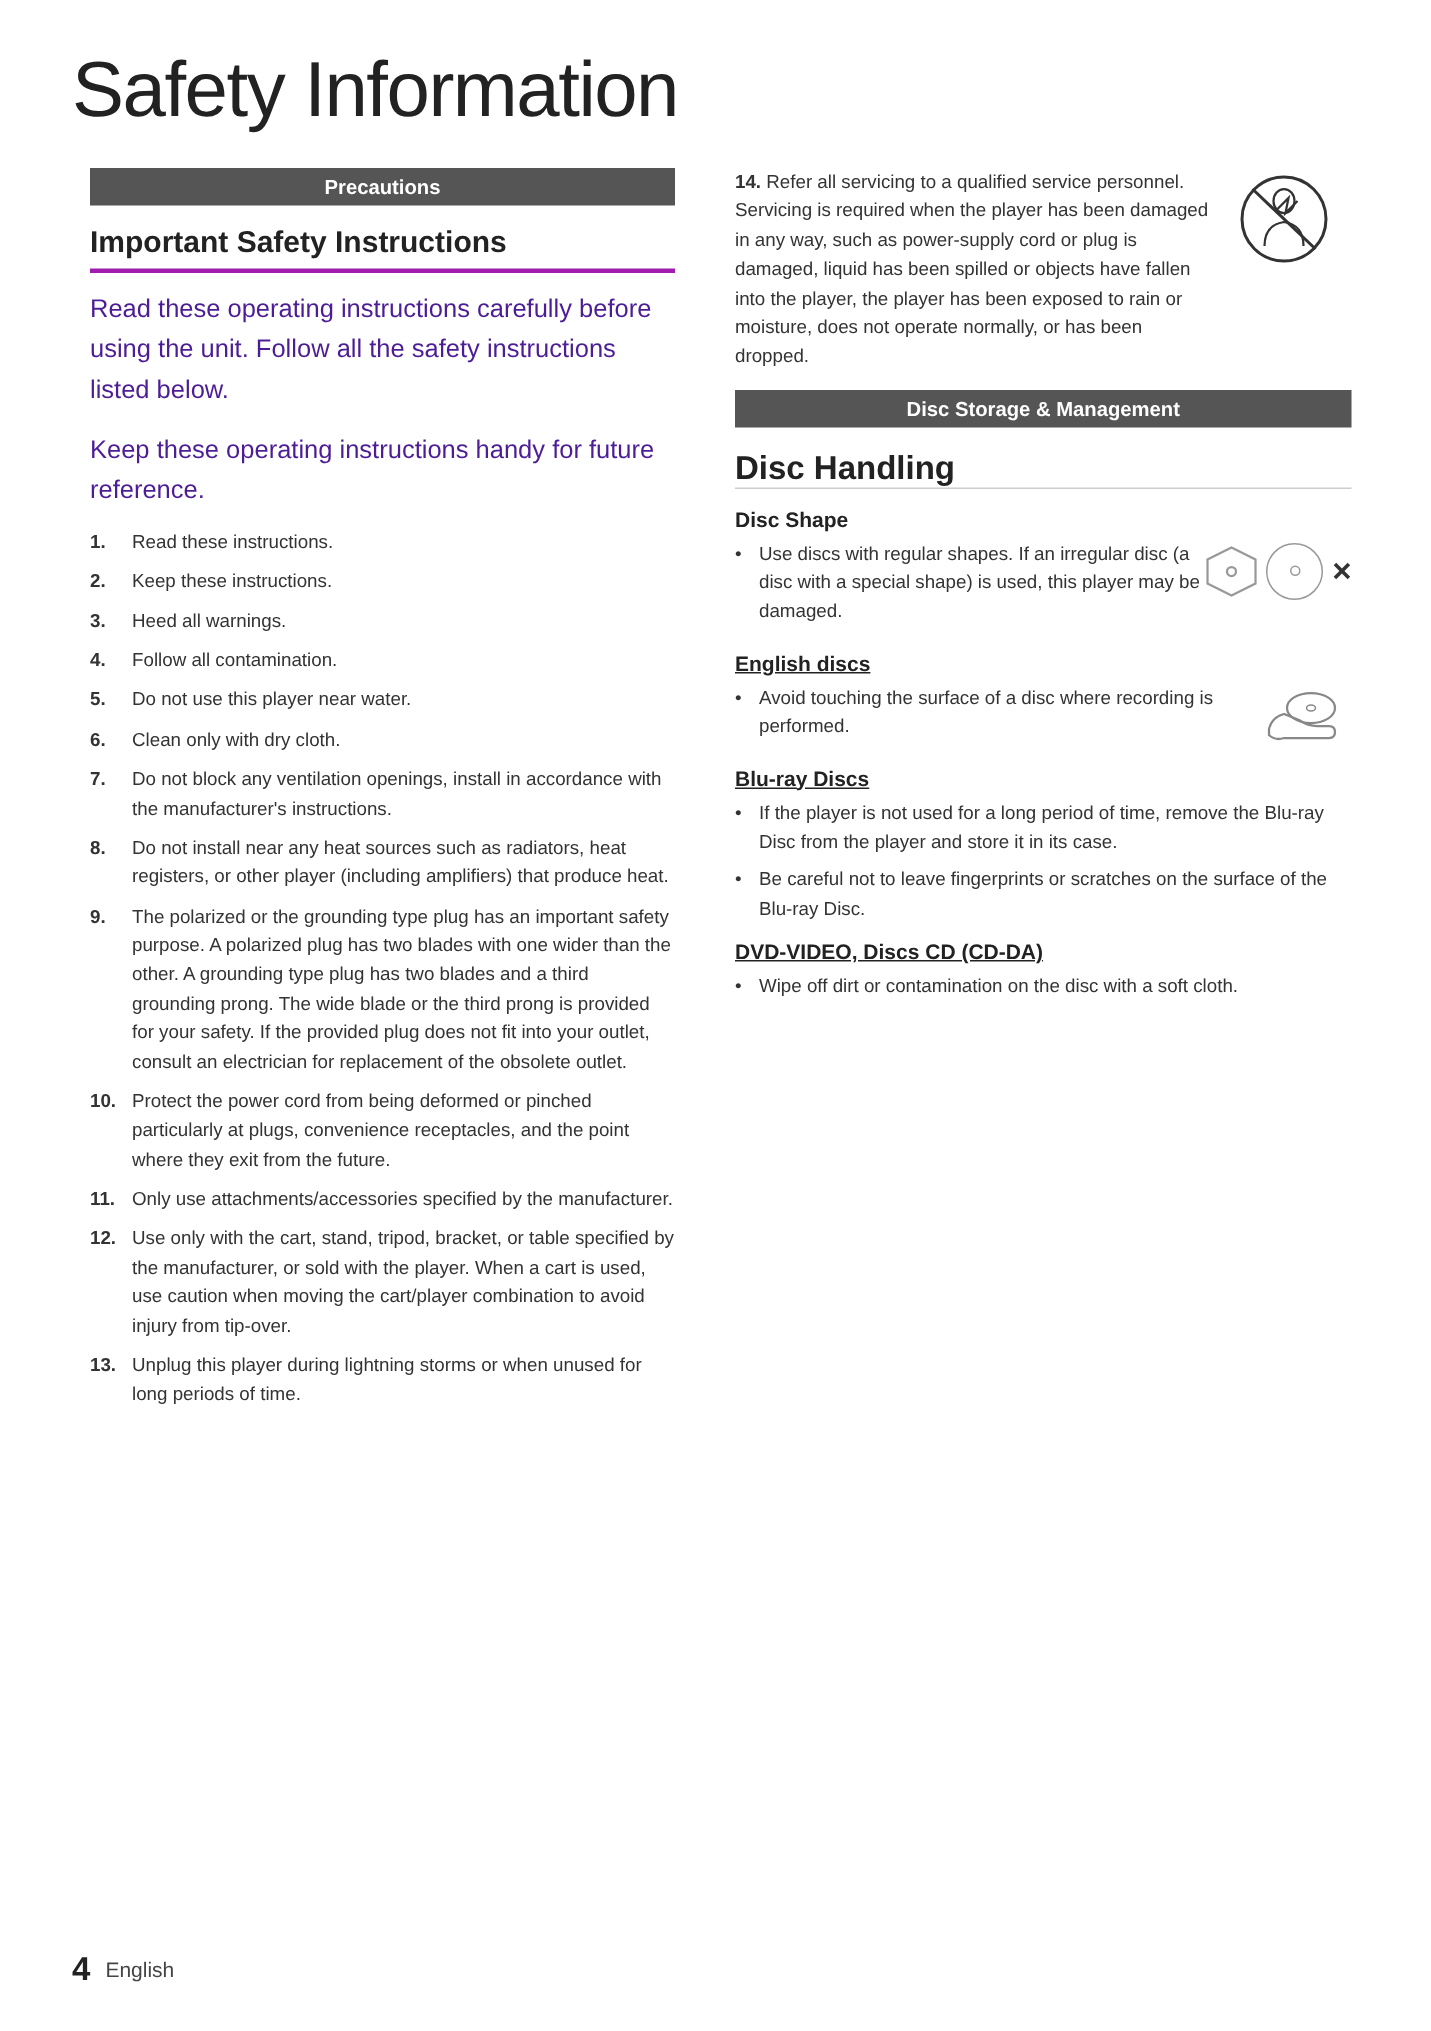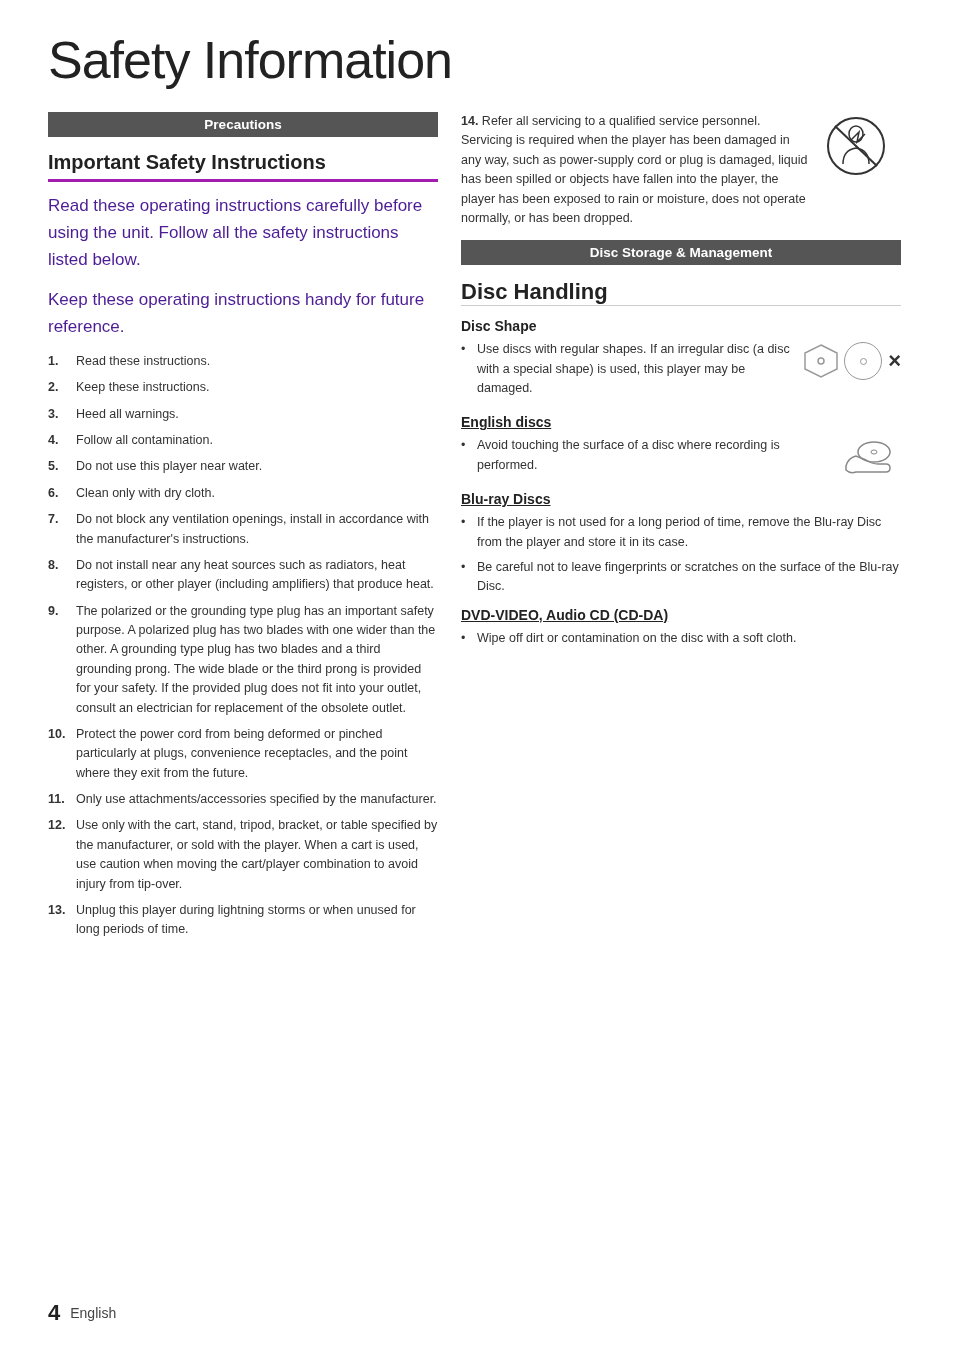--- a/index.html
+++ b/index.html
@@ -22,22 +22,23 @@
     .page-title {
       font-size: 52px;
       font-weight: 300;
       letter-spacing: -1px;
       margin-bottom: 22px;
       color: #222;
       font-family: Arial, Helvetica, sans-serif;
     }
     .two-col {
       display: flex;
-      gap: 23px;
+      gap: 40px;
       flex: 1;
+      margin-left: 12px;
     }
     .col-left {
       width: 390px;
       flex-shrink: 0;
     }
     .col-right {
       flex: 1;
     }
     .section-header {
       background: #555;
@@ -350,21 +351,21 @@
       <div class="sub-heading" style="text-decoration:underline;">Blu-ray Discs</div>
       <div class="bullet-item">
         <span class="bul">•</span>
         <span>If the player is not used for a long period of time, remove the Blu-ray Disc from the player and store it in its case.</span>
       </div>
       <div class="bullet-item">
         <span class="bul">•</span>
         <span>Be careful not to leave fingerprints or scratches on the surface of the Blu-ray Disc.</span>
       </div>
 
-      <div class="sub-heading" style="text-decoration:underline;">DVD-VIDEO, Audio CD (CD-DA)</div>
+      <div class="sub-heading" style="text-decoration:underline;">DVD-VIDEO, Discs CD (CD-DA)</div>
       <div class="bullet-item">
         <span class="bul">•</span>
         <span>Wipe off dirt or contamination on the disc with a soft cloth.</span>
       </div>
 
     </div>
   </div>
 
   <div class="page-footer">
     <span class="page-num">4</span>

